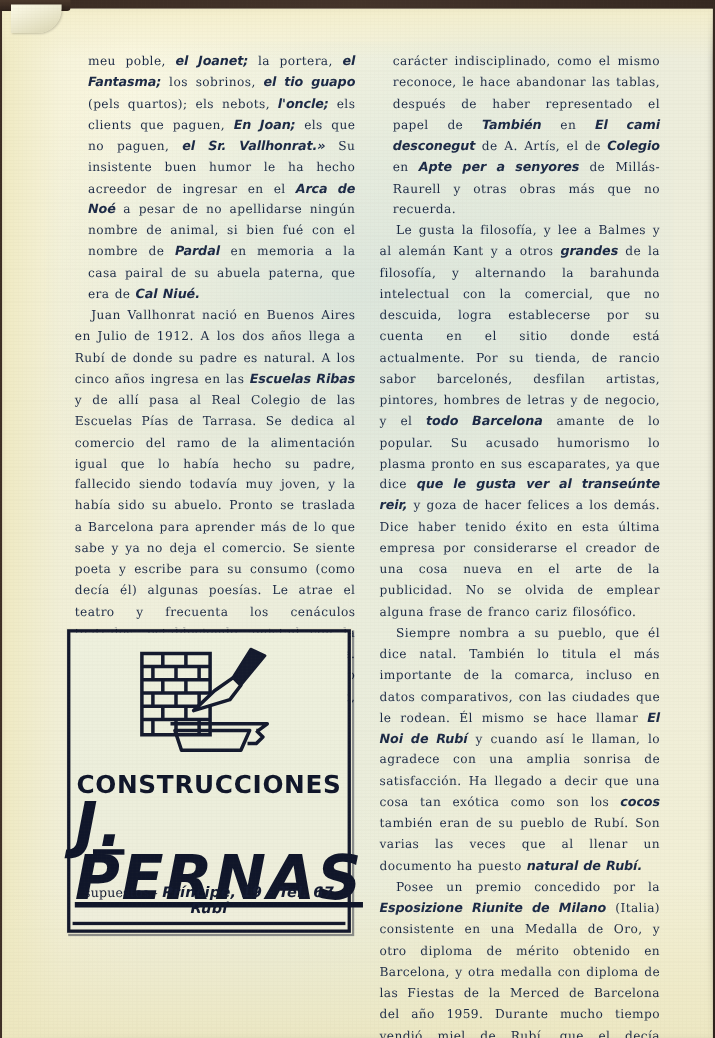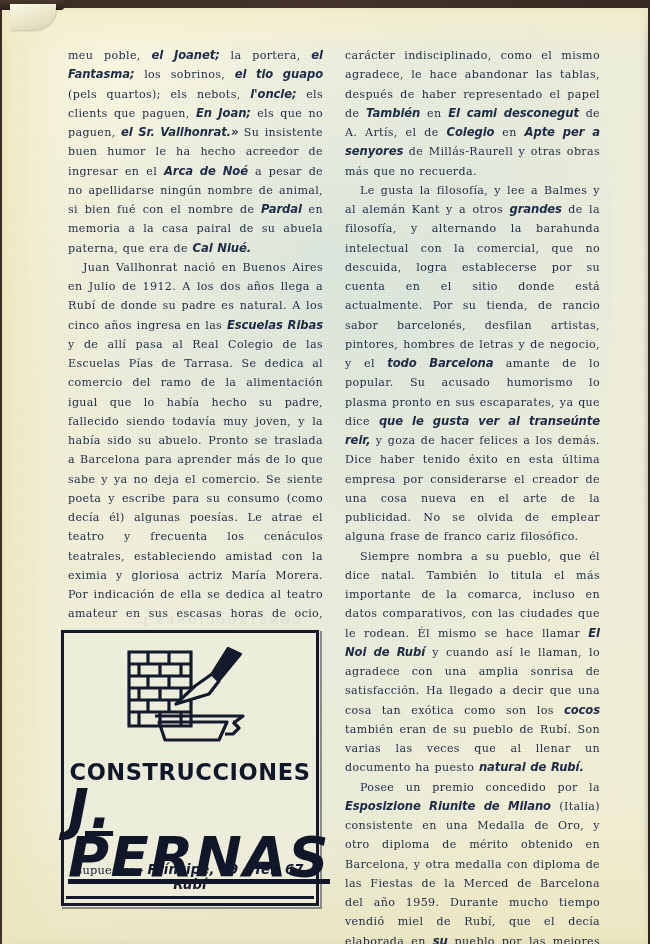--- a/index.html
+++ b/index.html
@@ -107,36 +107,36 @@
     letter-spacing: 0.35px;
     word-spacing: 0.8px;
   }
   .col-left  { left: 68px;  }
   .col-right { left: 345px; }
 
   .col p {
     margin: 0;
     text-indent: 15px;
   }
-  .col p.cont { text-indent: 0; }
+  .col p.cont { text-indent: 0; margin-left: 12px; }
 
   
   b, .em {
     font-family: "DejaVu Sans", sans-serif;
     font-weight: bold;
     font-style: italic;
     font-size: 11.6px;
     letter-spacing: -0.1px;
   }
 
   
   .ad-box {
     position: absolute;
     left: 61px;
-    top: 630px;
+    top: 572px;
     width: 258px;
     height: 276px;
     border: 3px solid #13182c;
     box-shadow: 0 0 0 1px #e9e7cf, 2px 2px 0 1px rgba(20,24,44,0.45);
     background: linear-gradient(180deg, #eef0dd 0%, #eceedb 55%, #efeedb 100%);
     box-sizing: border-box;
   }
   .ad-illustration {
     position: absolute;
     left: 0; right: 0;
@@ -252,21 +252,21 @@
 
   <div class="binding-strip"></div>
   <div class="page-curl-top"></div>
 
   <div class="text-body">
     <div class="col col-left" id="col-left">
         <p class="cont"><span>meu poble, </span><b>el Joanet;</b><span> la portera, </span><b>el Fantasma;</b><span> los sobrinos, </span><b>el tio guapo</b><span> (pels quartos); els nebots, </span><b>l'oncle;</b><span> els clients que paguen, </span><b>En Joan;</b><span> els que no paguen, </span><b>el Sr. Vallhonrat.»</b><span> Su insistente buen humor le ha hecho acreedor de ingresar en el </span><b>Arca de Noé</b><span> a pesar de no apellidarse ningún nombre de animal, si bien fué con el nombre de </span><b>Pardal</b><span> en memoria a la casa pairal de su abuela paterna, que era de </span><b>Cal Niué.</b></p>
         <p><span>Juan Vallhonrat nació en Buenos Aires en Julio de 1912. A los dos años llega a Rubí de donde su padre es natural. A los cinco años ingresa en las </span><b>Escuelas Ribas</b><span> y de allí pasa al Real Colegio de las Escuelas Pías de Tarrasa. Se dedica al comercio del ramo de la alimentación igual que lo había hecho su padre, fallecido siendo todavía muy joven, y la había sido su abuelo. Pronto se traslada a Barcelona para aprender más de lo que sabe y ya no deja el comercio. Se siente poeta y escribe para su consumo (como decía él) algunas poesías. Le atrae el teatro y frecuenta los cenáculos teatrales, estableciendo amistad con la eximia y gloriosa actriz María Morera. Por indicación de ella se dedica al teatro amateur en sus escasas horas de ocio, pero que su</span></p>
       </div>
     <div class="col col-right" id="col-right">
-        <p class="cont"><span>carácter indisciplinado, como el mismo agradece, le hace abandonar las tablas, después de haber representado el papel de </span><b>También</b><span> en </span><b>El cami desconegut</b><span> de A. Artís, el de </span><b>Colegio</b><span> en </span><b>Apte per a senyores</b><span> de Millás-Raurell y otras obras más que no recuerda.</span></p>
+        <p class="cont"><span>carácter indisciplinado, como el mismo reconoce, le hace abandonar las tablas, después de haber representado el papel de </span><b>También</b><span> en </span><b>El cami desconegut</b><span> de A. Artís, el de </span><b>Colegio</b><span> en </span><b>Apte per a senyores</b><span> de Millás-Raurell y otras obras más que no recuerda.</span></p>
         <p><span>Le gusta la filosofía, y lee a Balmes y al alemán Kant y a otros </span><b>grandes</b><span> de la filosofía, y alternando la barahunda intelectual con la comercial, que no descuida, logra establecerse por su cuenta en el sitio donde está actualmente. Por su tienda, de rancio sabor barcelonés, desfilan artistas, pintores, hombres de letras y de negocio, y el </span><b>todo Barcelona</b><span> amante de lo popular. Su acusado humorismo lo plasma pronto en sus escaparates, ya que dice </span><b>que le gusta ver al transeúnte reir,</b><span> y goza de hacer felices a los demás. Dice haber tenido éxito en esta última empresa por considerarse el creador de una cosa nueva en el arte de la publicidad. No se olvida de emplear alguna frase de franco cariz filosófico.</span></p>
         <p><span>Siempre nombra a su pueblo, que él dice natal. También lo titula el más importante de la comarca, incluso en datos comparativos, con las ciudades que le rodean. Él mismo se hace llamar </span><b>El Noi de Rubí</b><span> y cuando así le llaman, lo agradece con una amplia sonrisa de satisfacción. Ha llegado a decir que una cosa tan exótica como son los </span><b>cocos</b><span> también eran de su pueblo de Rubí. Son varias las veces que al llenar un documento ha puesto </span><b>natural de Rubí.</b></p>
         <p><span>Posee un premio concedido por la </span><b>Esposizione Riunite de Milano</b><span> (Italia) consistente en una Medalla de Oro, y otro diploma de mérito obtenido en Barcelona, y otra medalla con diploma de las Fiestas de la Merced de Barcelona del año 1959. Durante mucho tiempo vendió miel de Rubí, que el decía elaborada en </span><b>su</b><span> pueblo por las mejores abejas del mundo. En suma, es el más extraordinario</span></p>
       </div>
   </div>
 
   <div class="bleed" aria-hidden="true">CONSTRUCCIONES J. PERNAS</div>
 
   <div class="ad-box">
 

